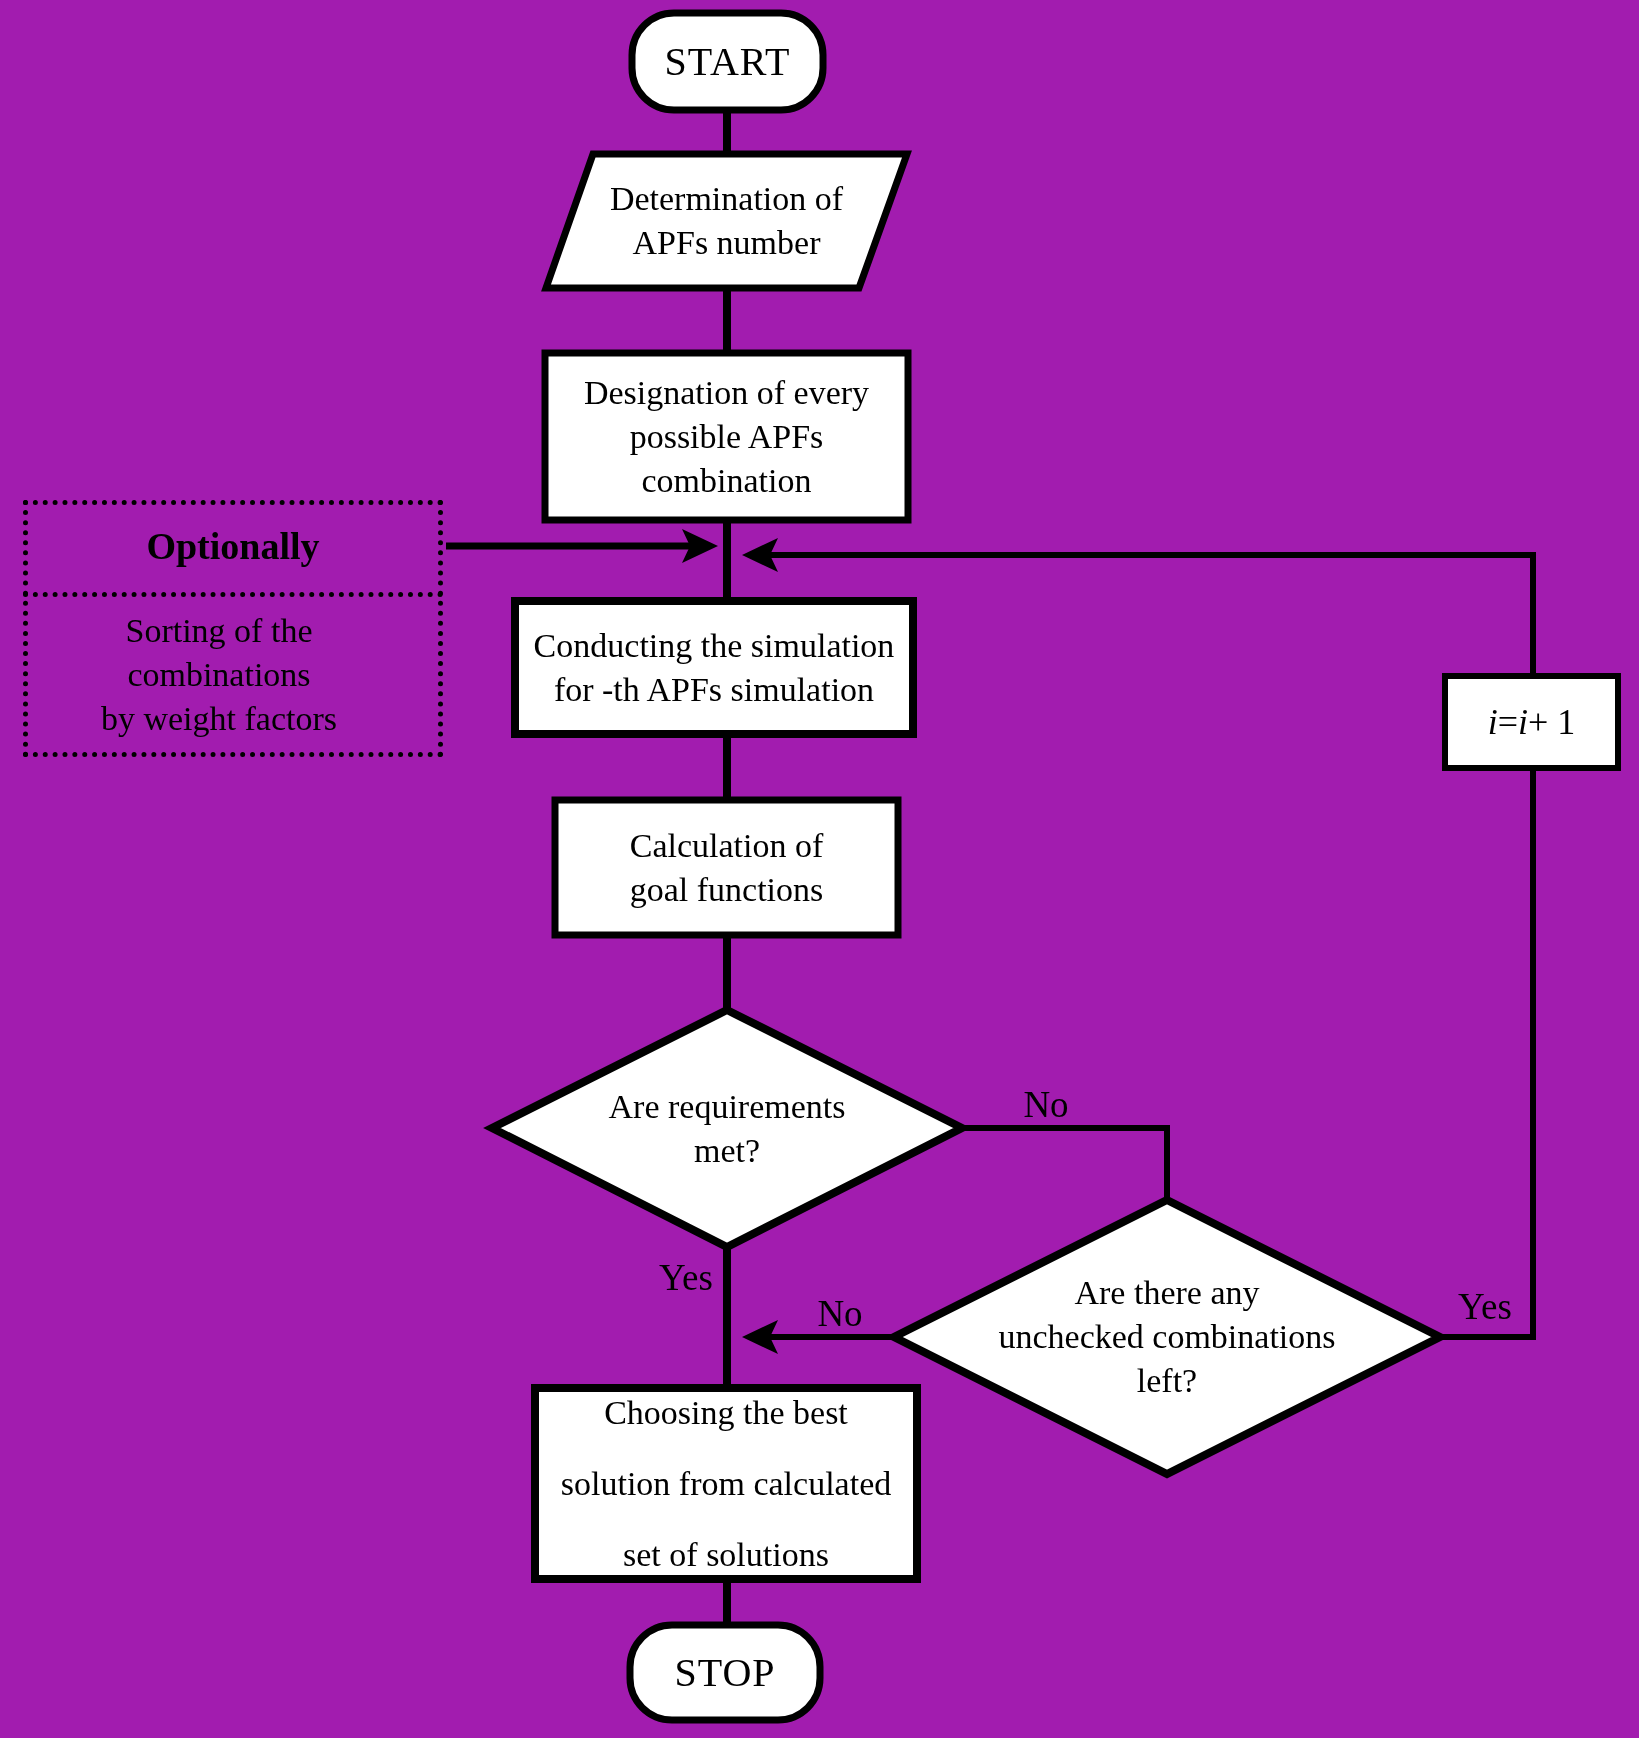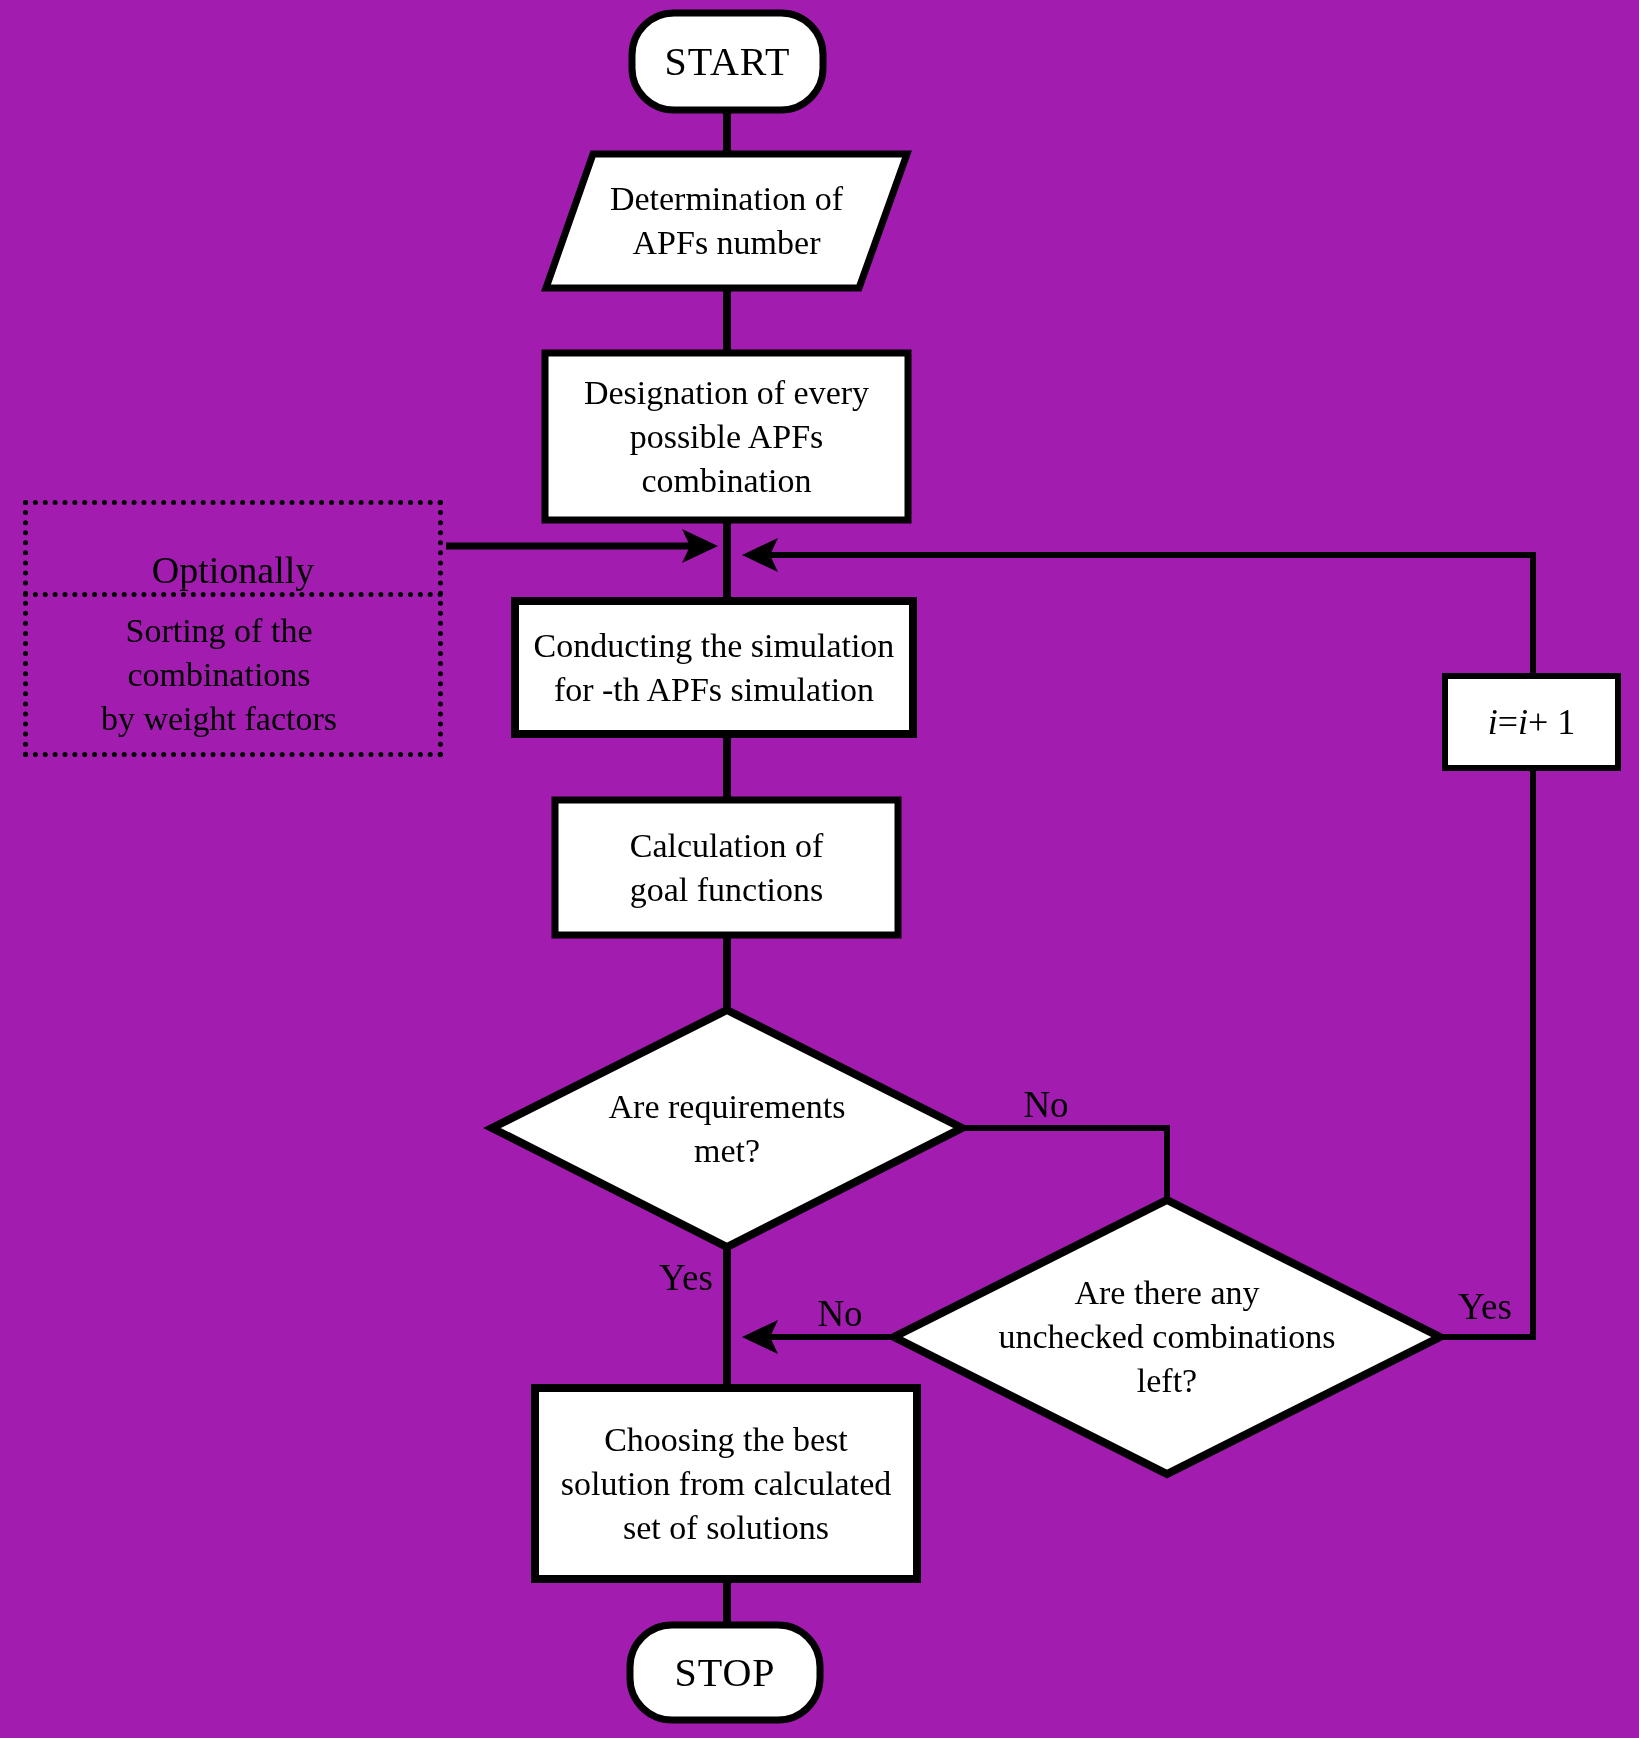--- a/index.html
+++ b/index.html
@@ -44,23 +44,22 @@
   }
   .optional-divider {
     position: absolute;
     left: -5px; right: -5px; top: 87px;
     border-top: 5px dotted #000000;
   }
   .optional-title {
     position: absolute;
     left: 23px; top: 500px;
     width: 420px; height: 92px;
-    font-weight: normal;
+    font-weight: bold;
     font-size: 38px;
-    justify-content: flex-end;
   }
   .optional-body {
     position: absolute;
     left: 9px; top: 592px;
     width: 420px; height: 165px;
     font-size: 34px;
     line-height: 44px;
   }
   .increment-text { font-size: 36px; flex-direction: row; }
   .increment-text .var { font-style: italic; }
@@ -148,21 +147,21 @@
     <div>left?</div>
   </div>
 
   <div class="node-text increment-text" style="left:1445px; top:676px; width:173px; height:92px;">
     <span class="var">i</span>
       <span> = </span>
       <span class="var">i</span>
       <span> + 1</span>
   </div>
 
-  <div class="node-text" style="left:535px; top:1388px; width:382px; height:191px;">
+  <div class="node-text" style="left:535px; top:1388px; width:382px; height:191px;gap:27px;">
     <div>Choosing the best</div>
     <div>solution from calculated</div>
     <div>set of solutions</div>
   </div>
 
   <div class="node-text terminator" style="left:630px; top:1625px; width:190px; height:95px;">
     <div>STOP</div>
   </div>
 
   <div class="edge-label" style="left:631px; top:1255px;">Yes</div>

